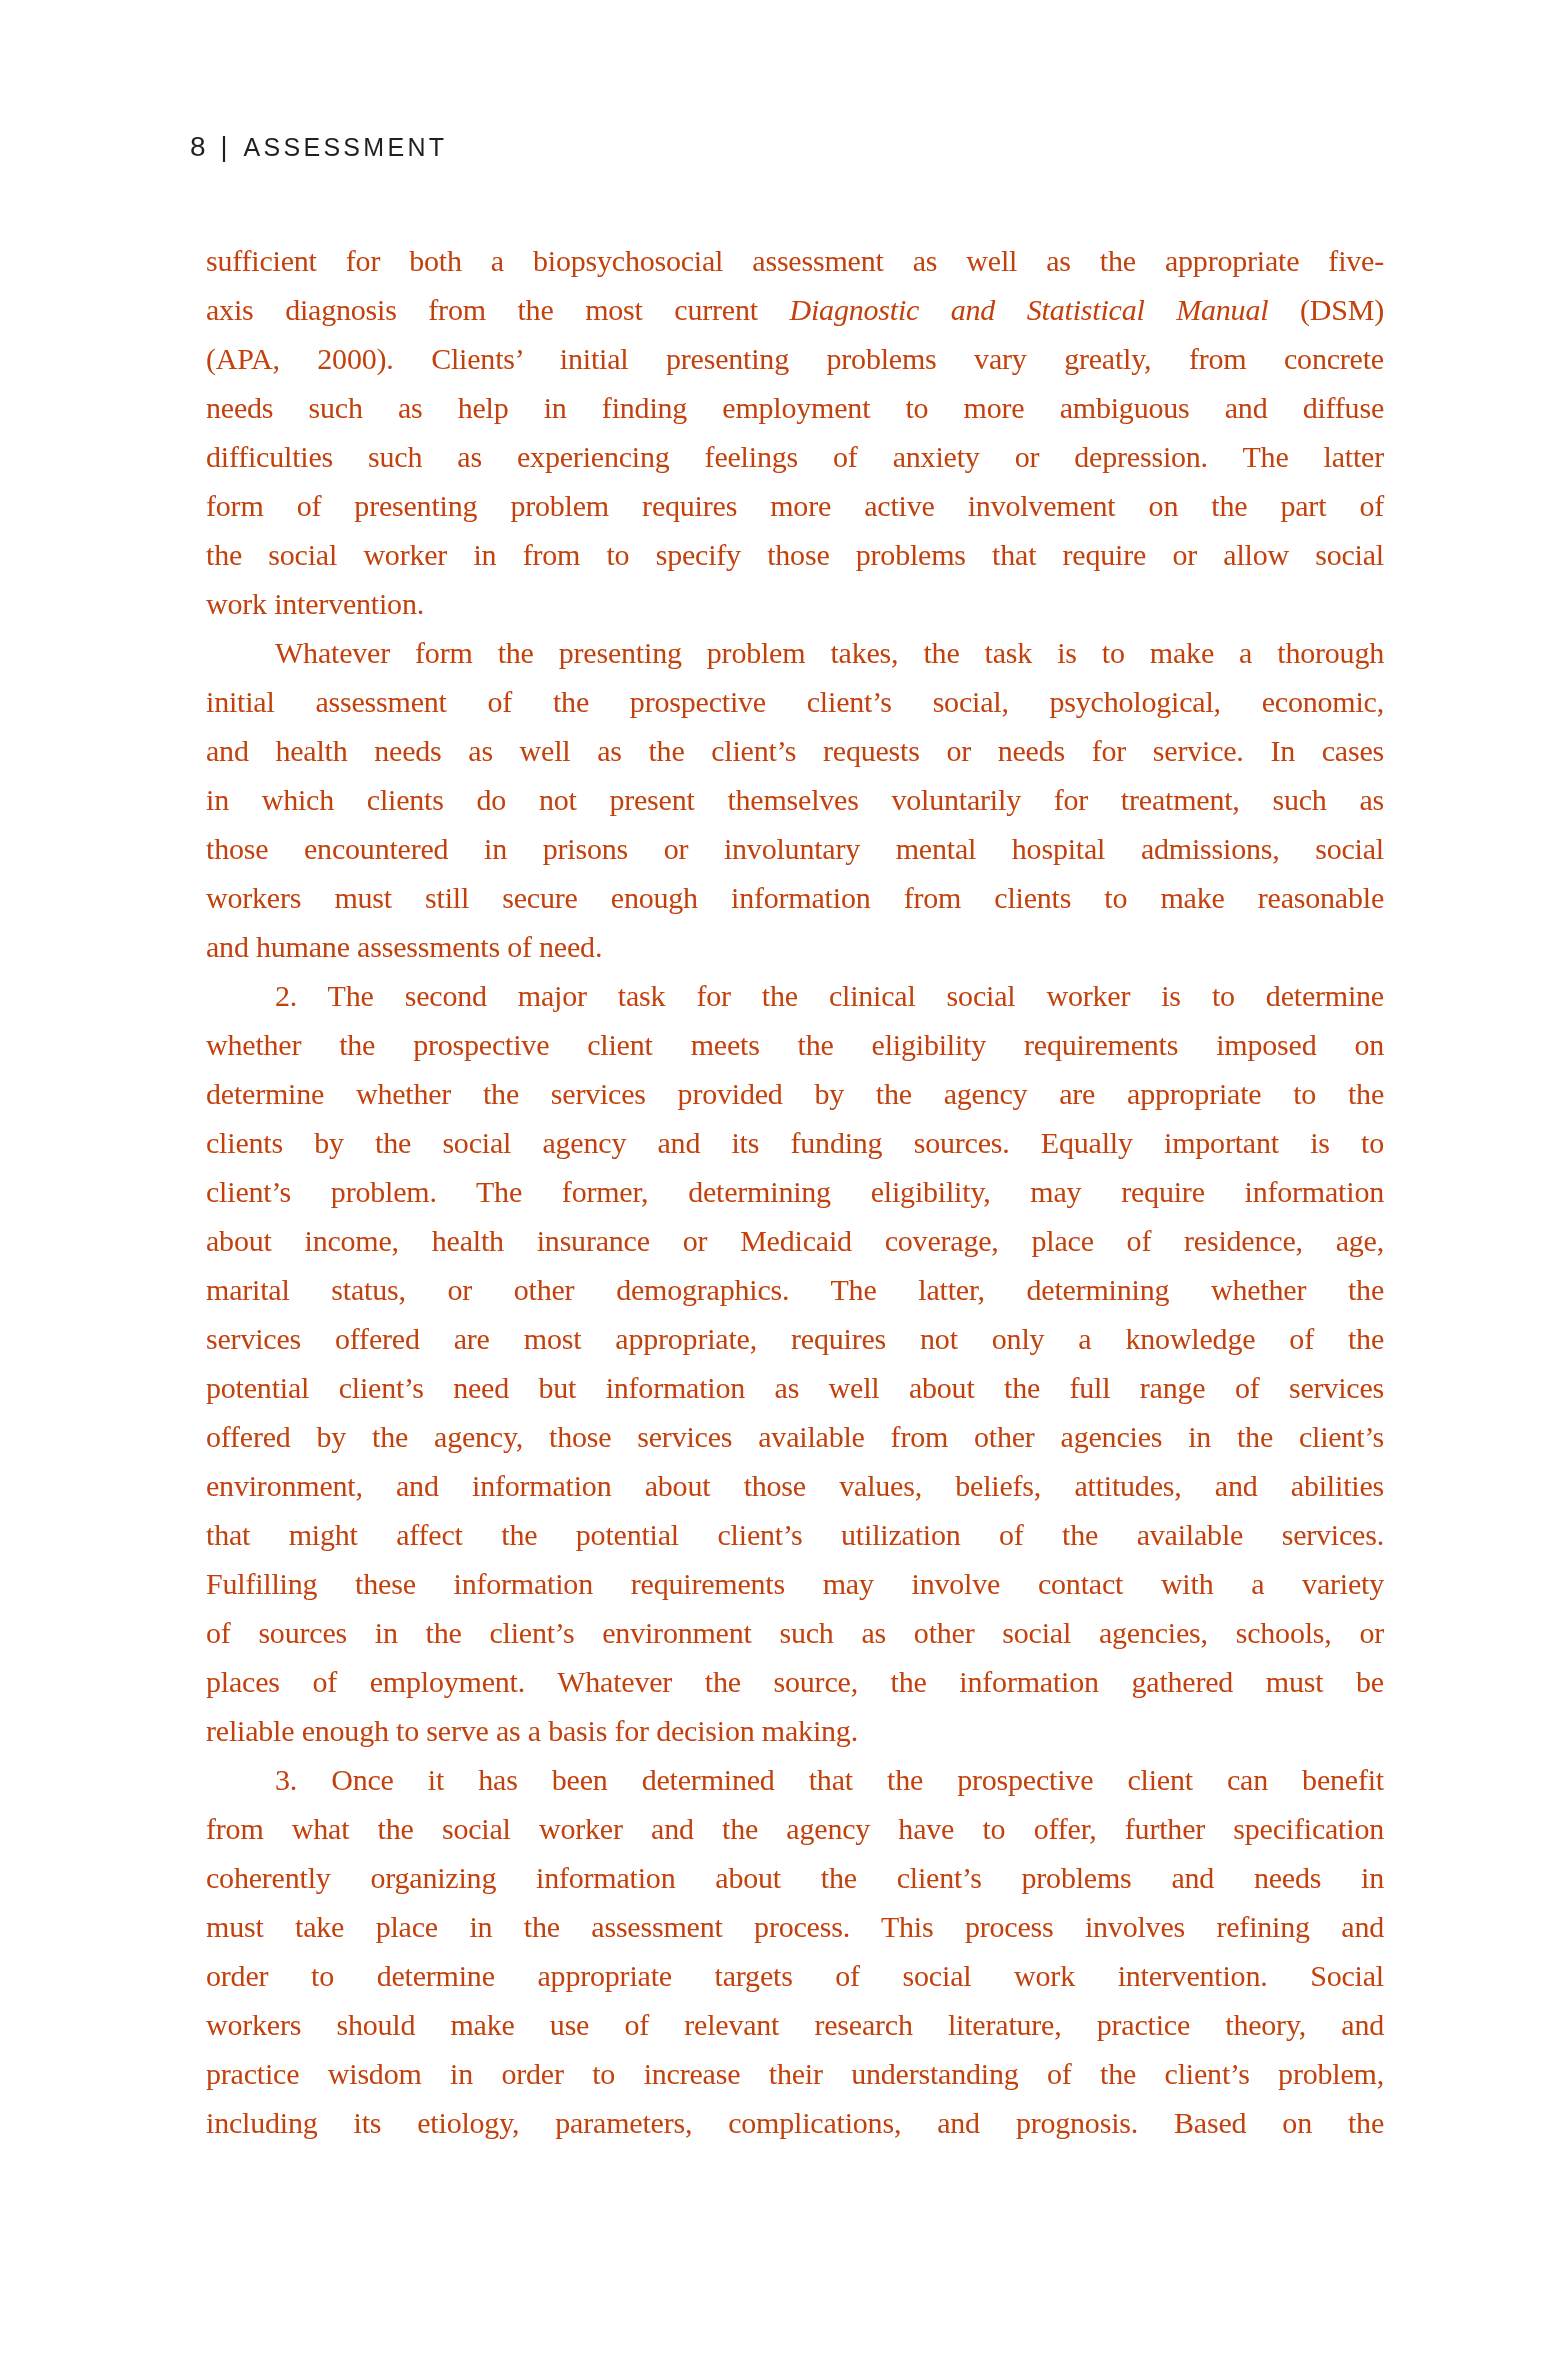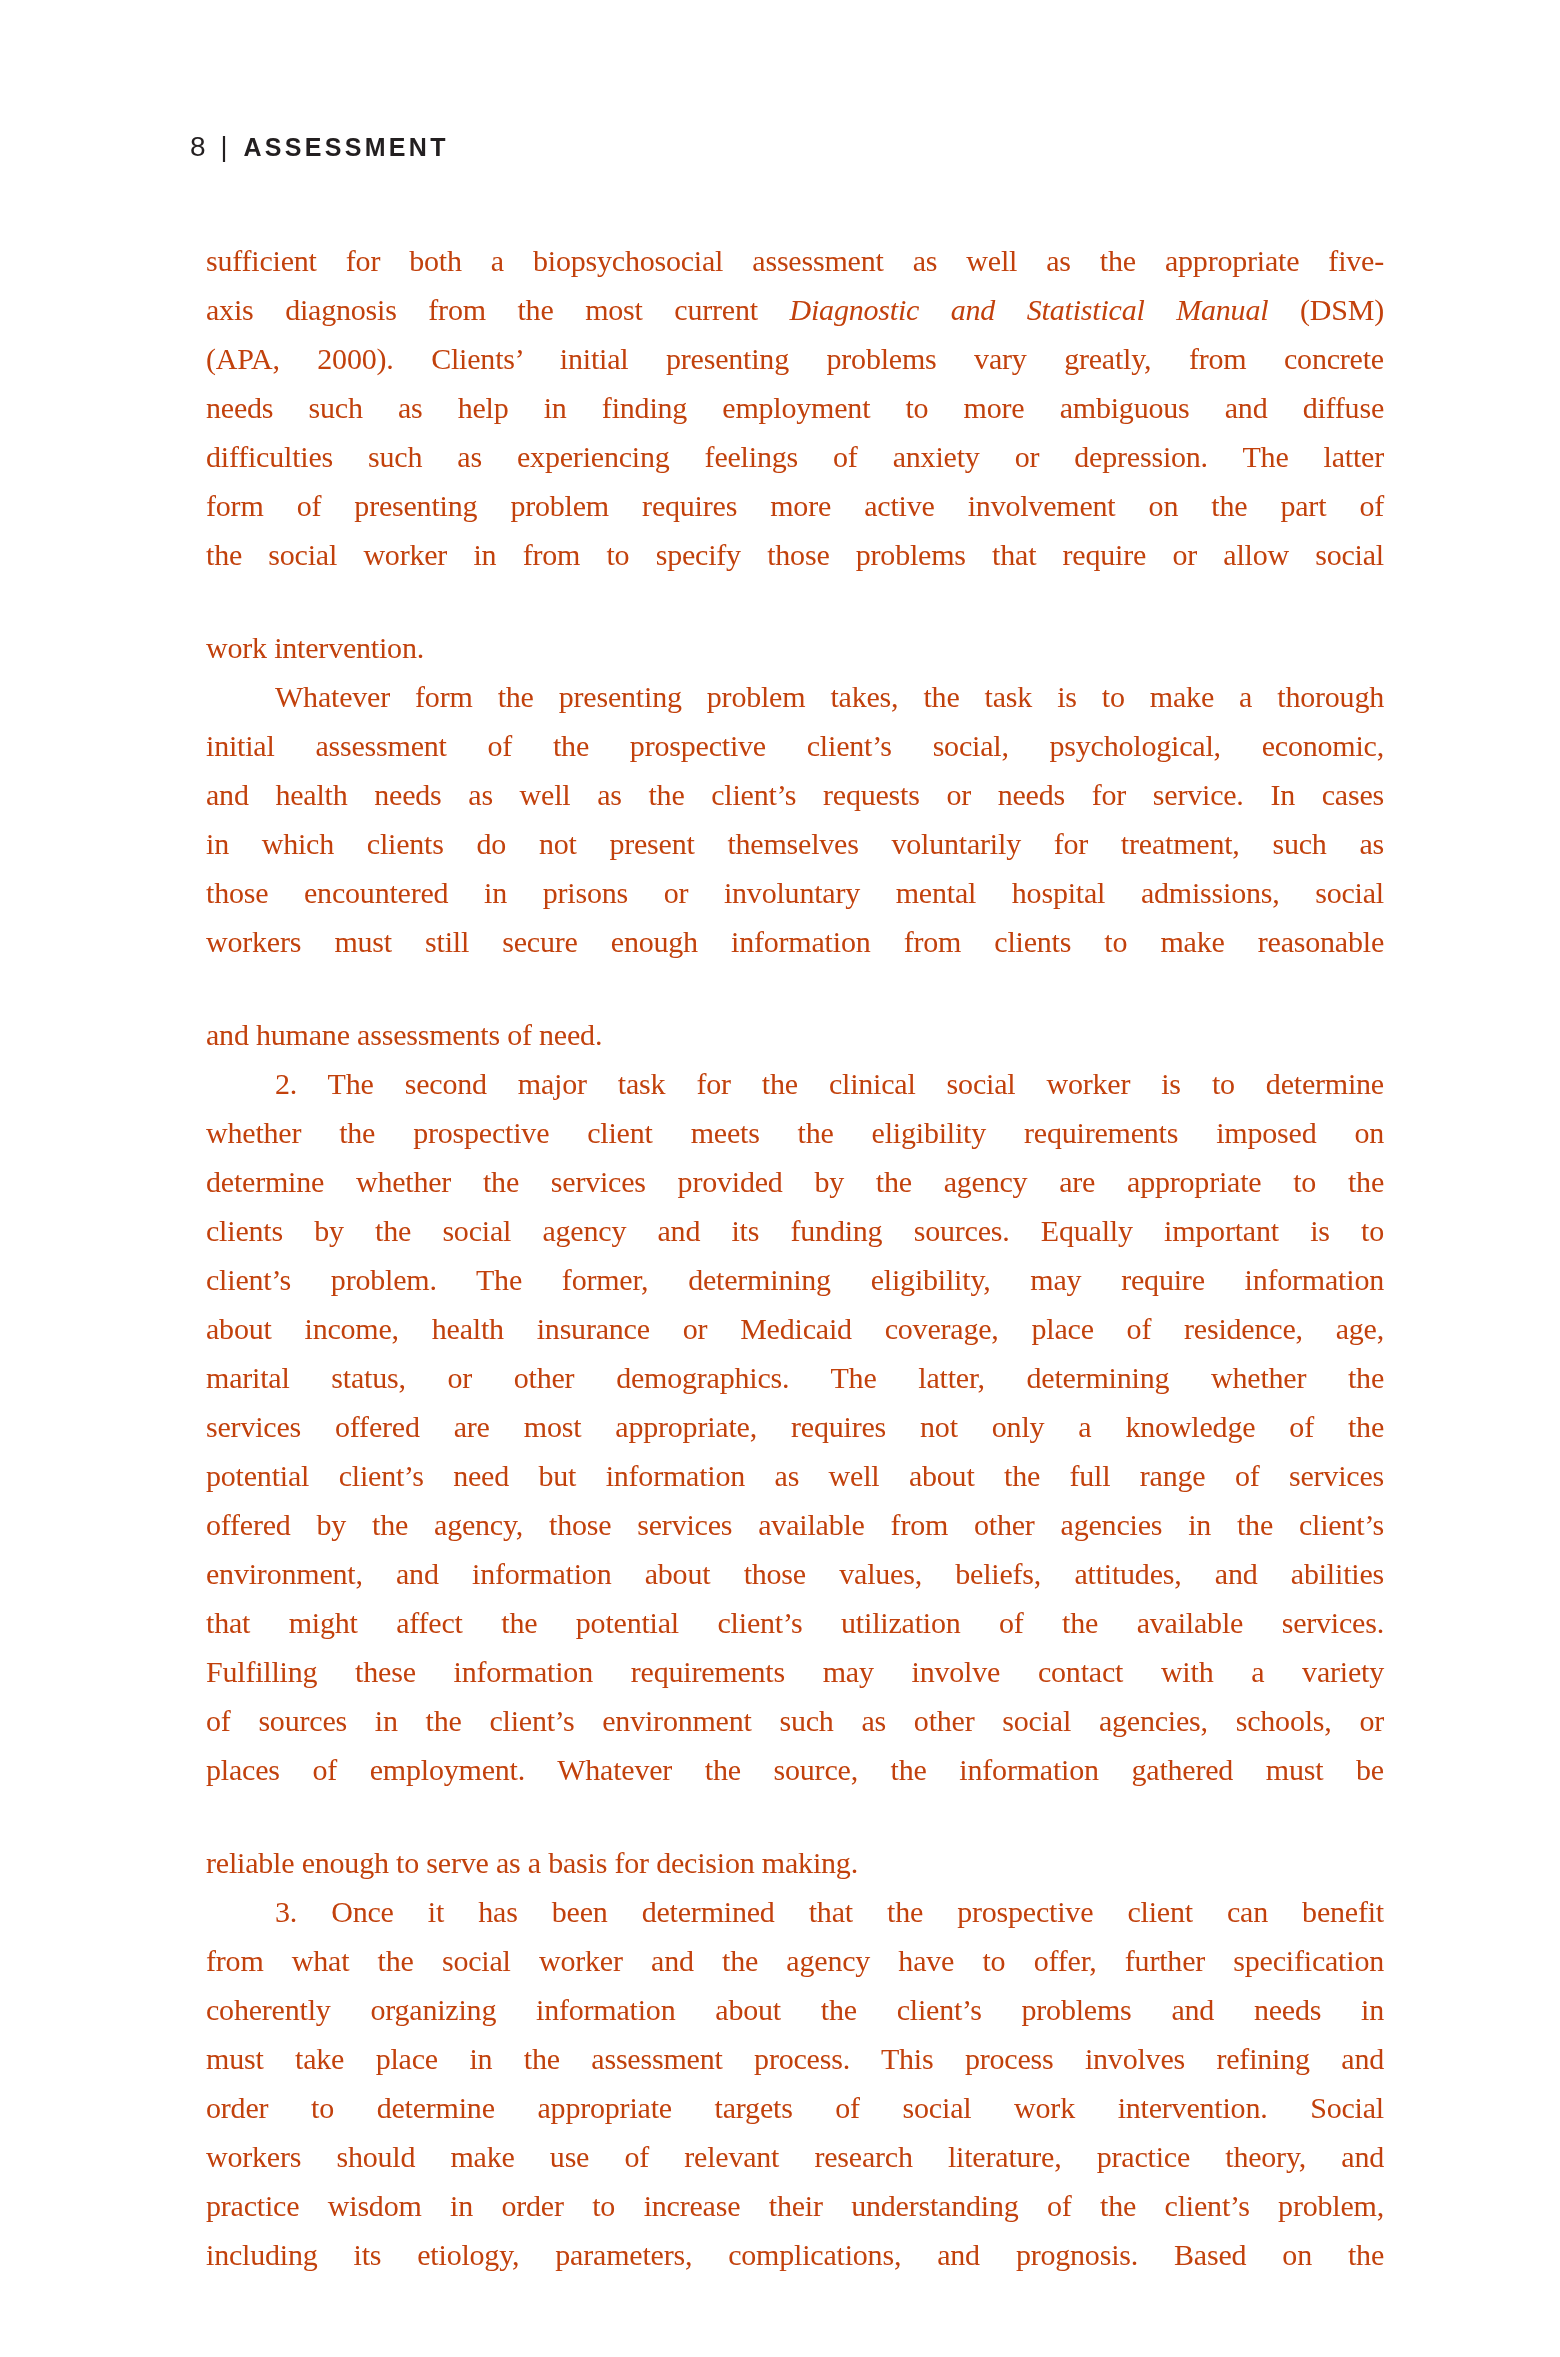--- a/index.html
+++ b/index.html
@@ -32,42 +32,42 @@
     letter-spacing: 0.9px;
   }
   .head-separator {
     font-size: 27px;
     font-weight: 400;
     margin: 0 16px 0 14px;
     color: #231f20;
   }
   .running-title {
     font-size: 25px;
-    font-weight: 700;
+    font-weight: 400;
     letter-spacing: 3.3px;
   }
   
   .textblock {
     position: absolute;
     left: 206px;
     top: 236px;
     width: 1178px;
     color: #c2410c;
     font-size: 30px;
     line-height: 49px;
     letter-spacing: -0.2px;
   }
   .paragraph { margin: 0; padding: 0; }
   .line {
     text-align: justify;
     text-align-last: justify;
     height: 49px;
   }
   .line.indent { text-indent: 69px; }
-  .line.flush { text-align-last: left; margin-top: 44px; }
+  .line.flush { text-align-last: left; }
   .line i { font-style: italic; }
 </style>
 </head>
 <body>
 
 <div class="page">
 
   <div class="running-head">
     <span class="page-number">8</span>
     <span class="head-separator">|</span>

